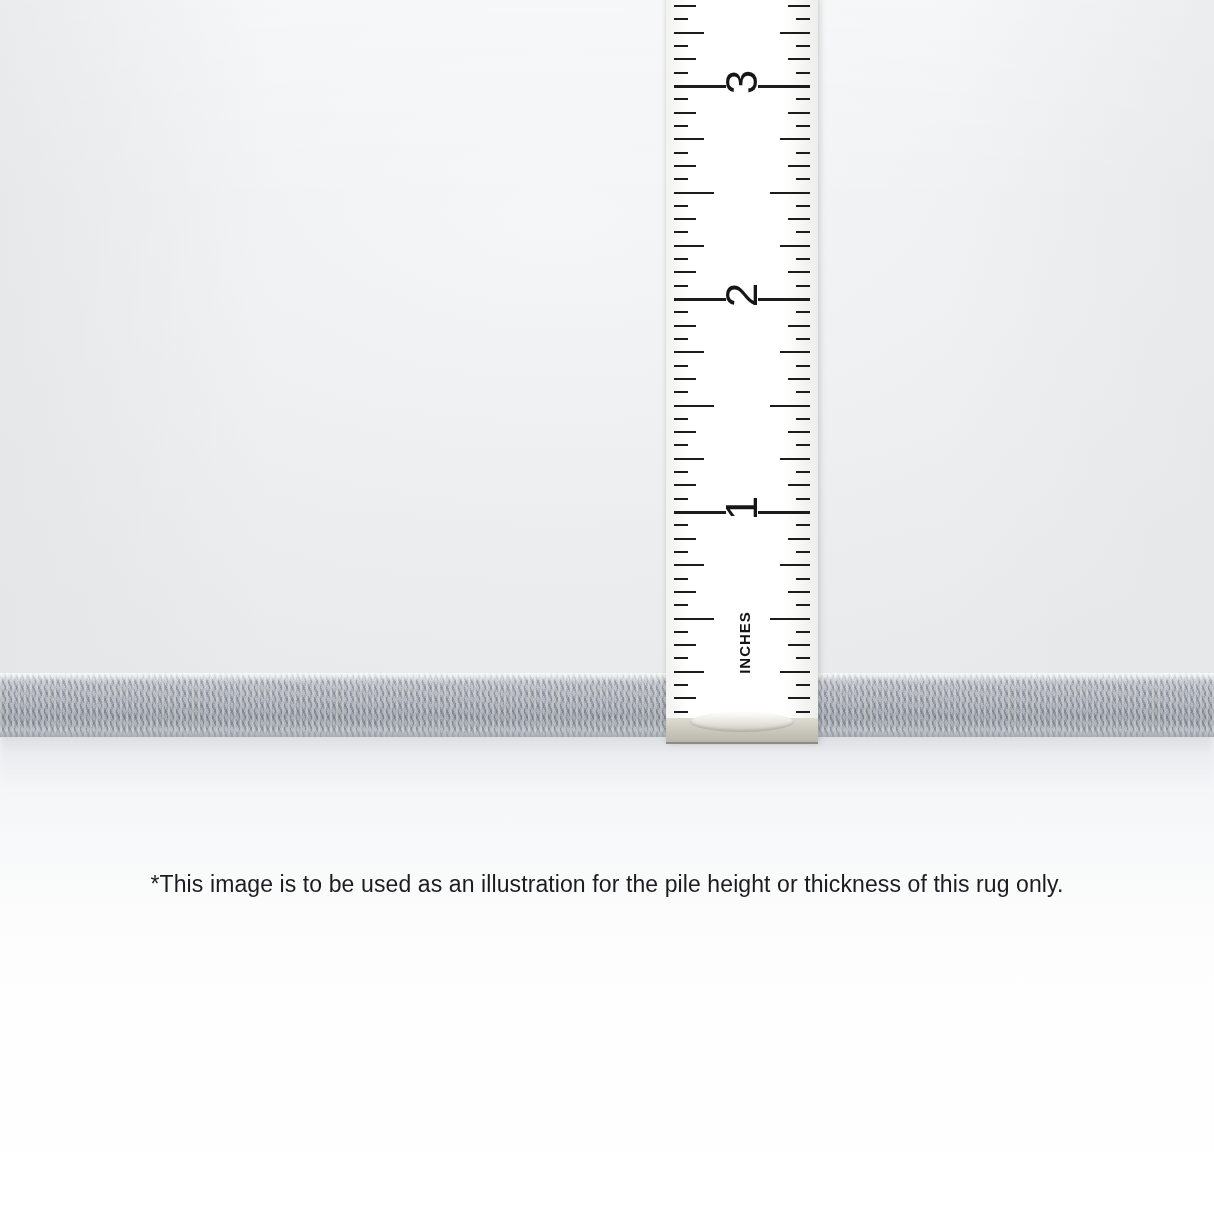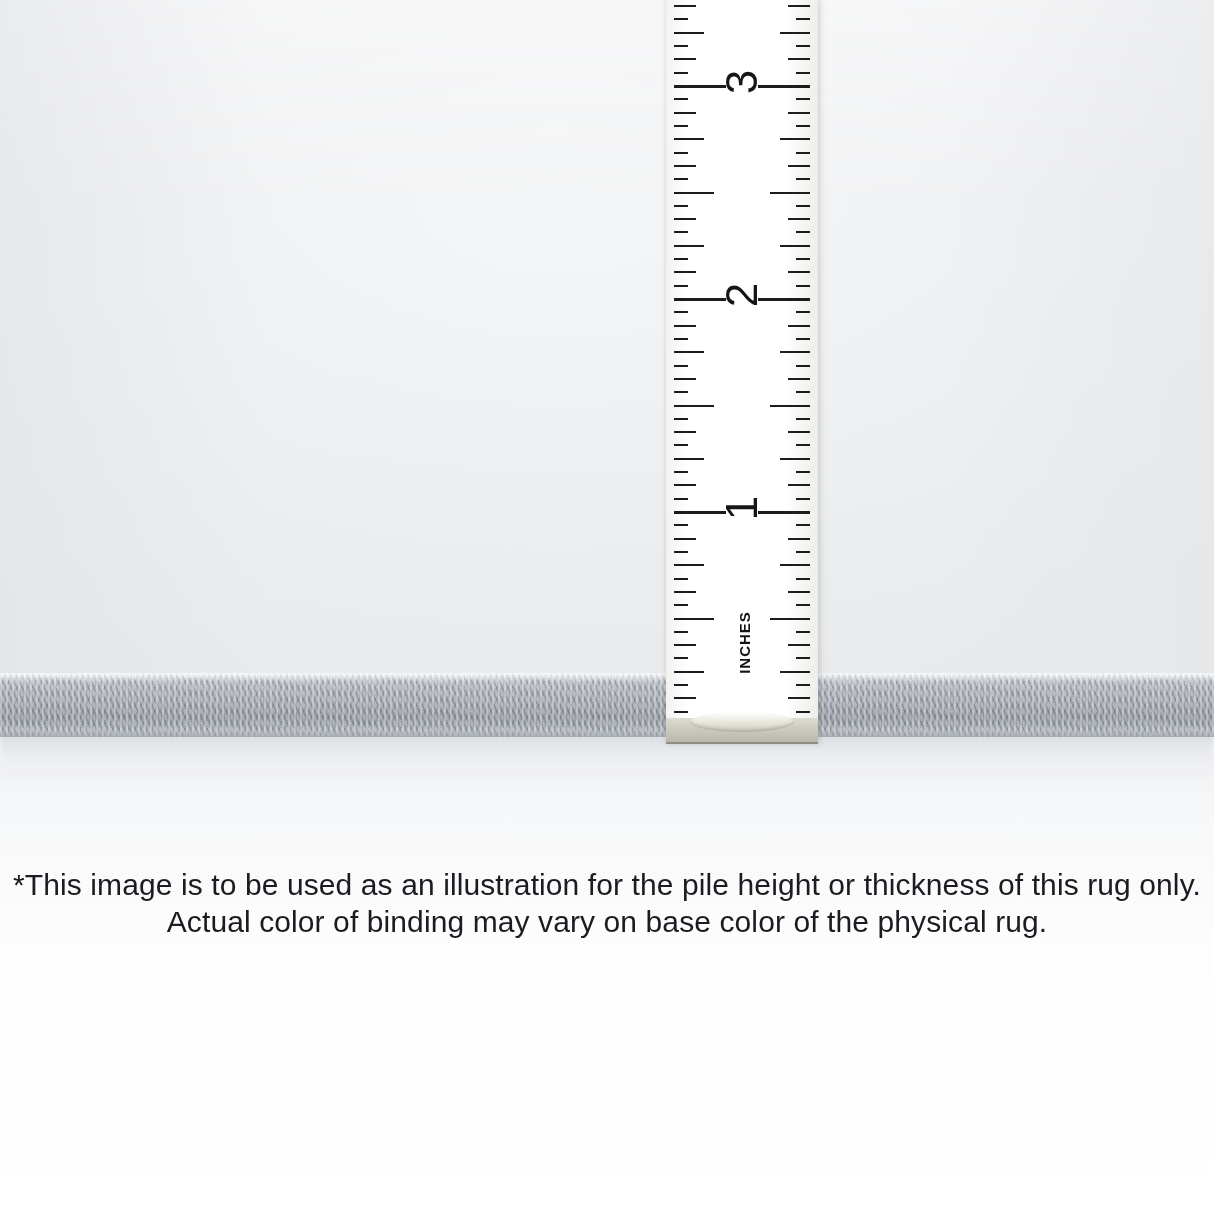--- a/index.html
+++ b/index.html
@@ -187,21 +187,21 @@
 
   
   .caption {
     position: absolute;
     left: 0;
     top: 866px;
     width: 1214px;
     text-align: center;
     color: #1b1b21;
     font-family: "Liberation Sans", sans-serif;
-    font-size: 30px;
+    font-size: 23px;
     line-height: 37px;
     letter-spacing: 0.1px;
   }
   .caption-line { display: block; }
 </style>
 </head>
 <body>
 
 <div id="scene">
 
@@ -334,16 +334,15 @@
     <div class="num big" id="num-1" style="top: 485px;">1</div>
     <div class="num big" id="num-2" style="top: 272px;">2</div>
     <div class="num big" id="num-3" style="top: 59px;">3</div>
     <div class="inches-label" id="inches-label" style="top: 636px; left: 38px; width: 80px; text-align: center;">INCHES</div>
   </div>
   <div class="ruler-foot"></div>
   <div class="ruler-foot-curve"></div>
 
   <div class="caption">
     <span class="caption-line">*This image is to be used as an illustration for the pile height or thickness of this rug only.</span>
-    <span class="caption-line">Actual color of binding may vary on base color of the physical rug.</span>
   </div>
 
 </div>
 
 </body></html>

